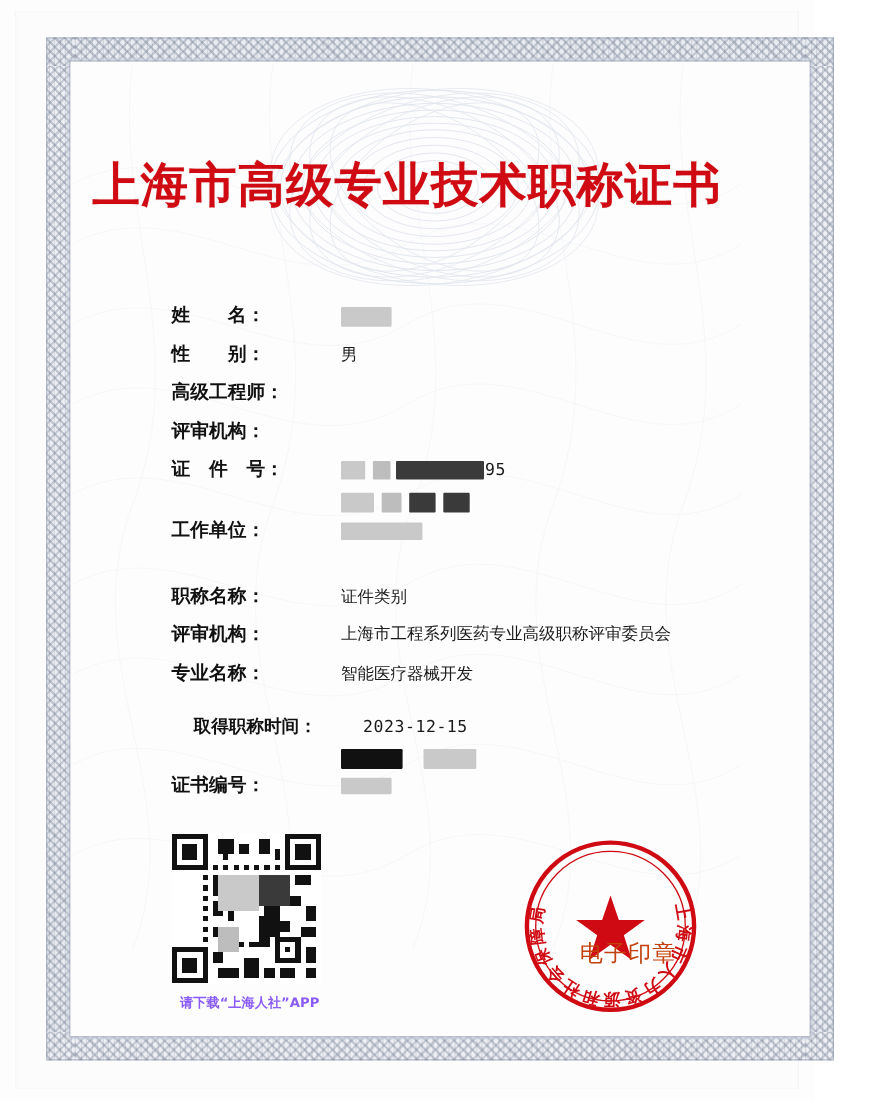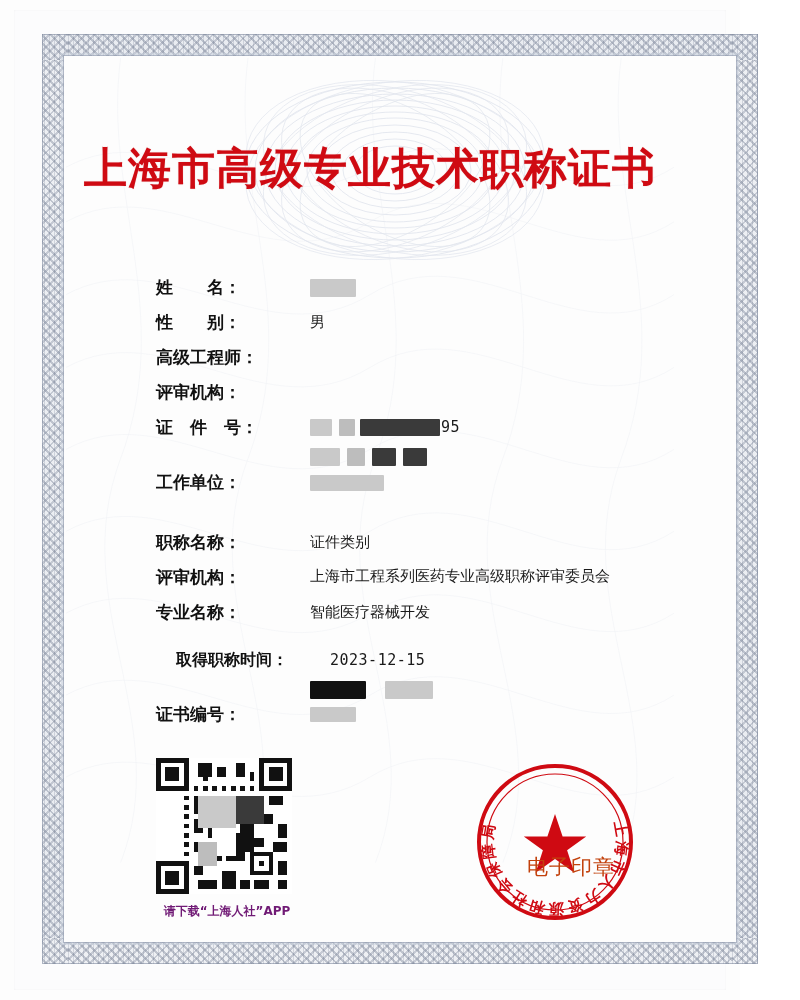--- a/index.html
+++ b/index.html
@@ -184,21 +184,21 @@
 
   .qr-caption {
     position: absolute;
     left: 66px;
     top: 845px;
     width: 190px;
     text-align: center;
     font-family: "DejaVu Sans", "Liberation Sans", sans-serif;
     font-size: 12px;
     font-weight: bold;
-    color: #701a75;
+    color: #8b5cf6;
     line-height: 17px;
   }
 
   
   .seal {
     position: absolute;
     left: 405px;
     top: 700px;
     width: 168px;
     height: 168px;

